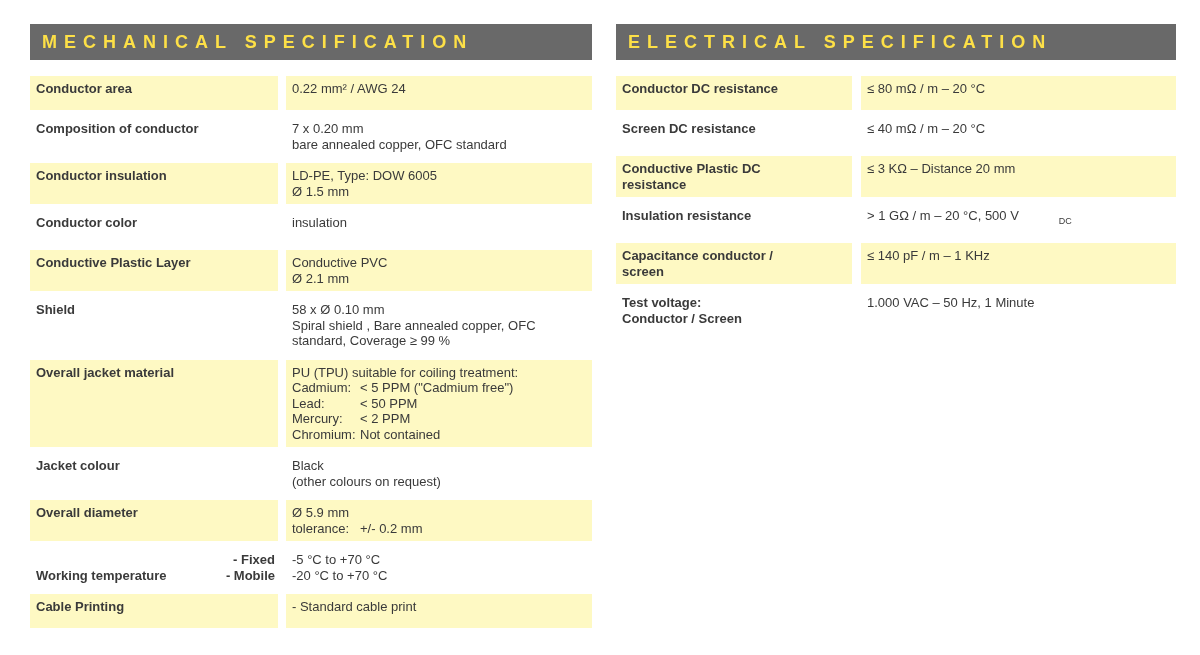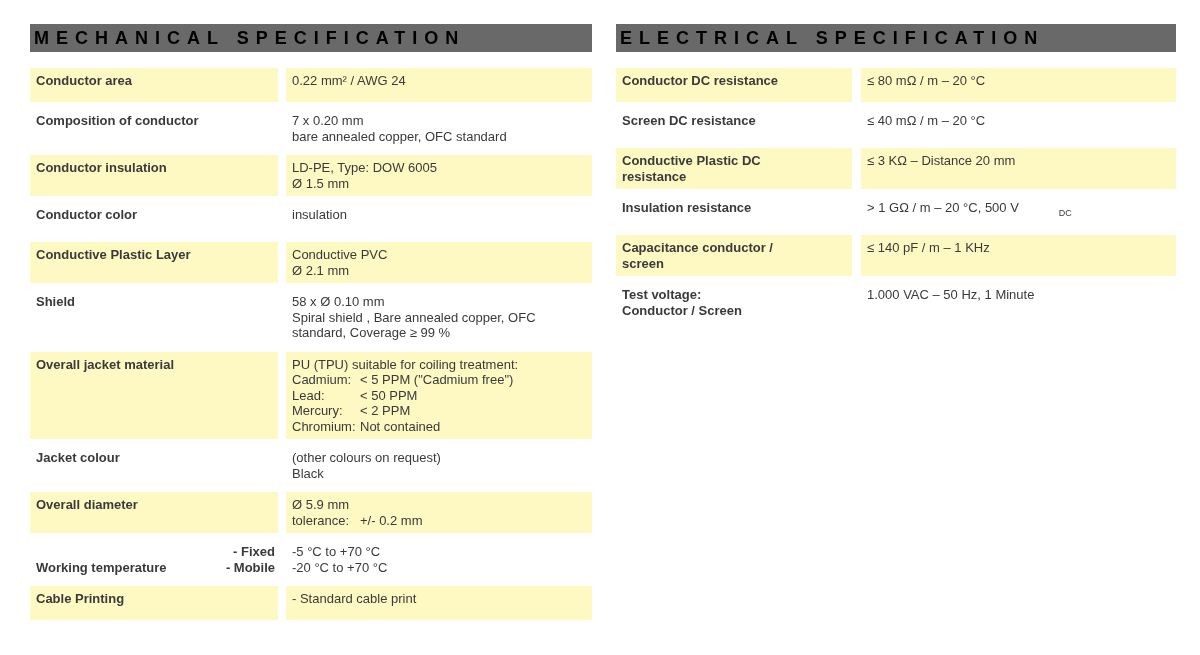--- a/index.html
+++ b/index.html
@@ -12,26 +12,26 @@
   }
   .page {
     display: flex;
     gap: 24px;
     padding: 24px 24px 0 30px;
     width: 1200px;
   }
   .spec-table { width: 562px; flex: 0 0 auto; }
   .spec-table.electrical { width: 560px; }
   .bar {
-    height: 28px;
+    height: 36px;
     background: #696969;
-    color: #000000;
+    color: #fde047;
     display: flex;
     align-items: center;
-    padding-left: 4px;
+    padding-left: 12px;
     margin-bottom: 16px;
   }
   .bar h2 {
     font-size: 18px;
     font-weight: bold;
     letter-spacing: 7px;
     white-space: nowrap;
   }
   .row {
     display: grid;
@@ -134,22 +134,22 @@
             <div class="line"><span class="pair-key">Mercury:</span><span>&lt; 2 PPM</span></div>
             <div class="line"><span class="pair-key">Chromium:</span><span>Not contained</span></div>
           </div>
         </div>
         <div class="row">
           <div class="cell label-cell">
             <div class="line">Jacket colour</div>
           </div>
           <div class="gap"></div>
           <div class="cell value-cell">
+            <div class="line">Black</div>
             <div class="line">(other colours on request)</div>
-            <div class="line">Black</div>
           </div>
         </div>
         <div class="row shaded">
           <div class="cell label-cell">
             <div class="line">Overall diameter</div>
           </div>
           <div class="gap"></div>
           <div class="cell value-cell">
             <div class="line">Ø 5.9 mm</div>
             <div class="line"><span class="pair-key">tolerance:</span><span>+/- 0.2 mm</span></div>

